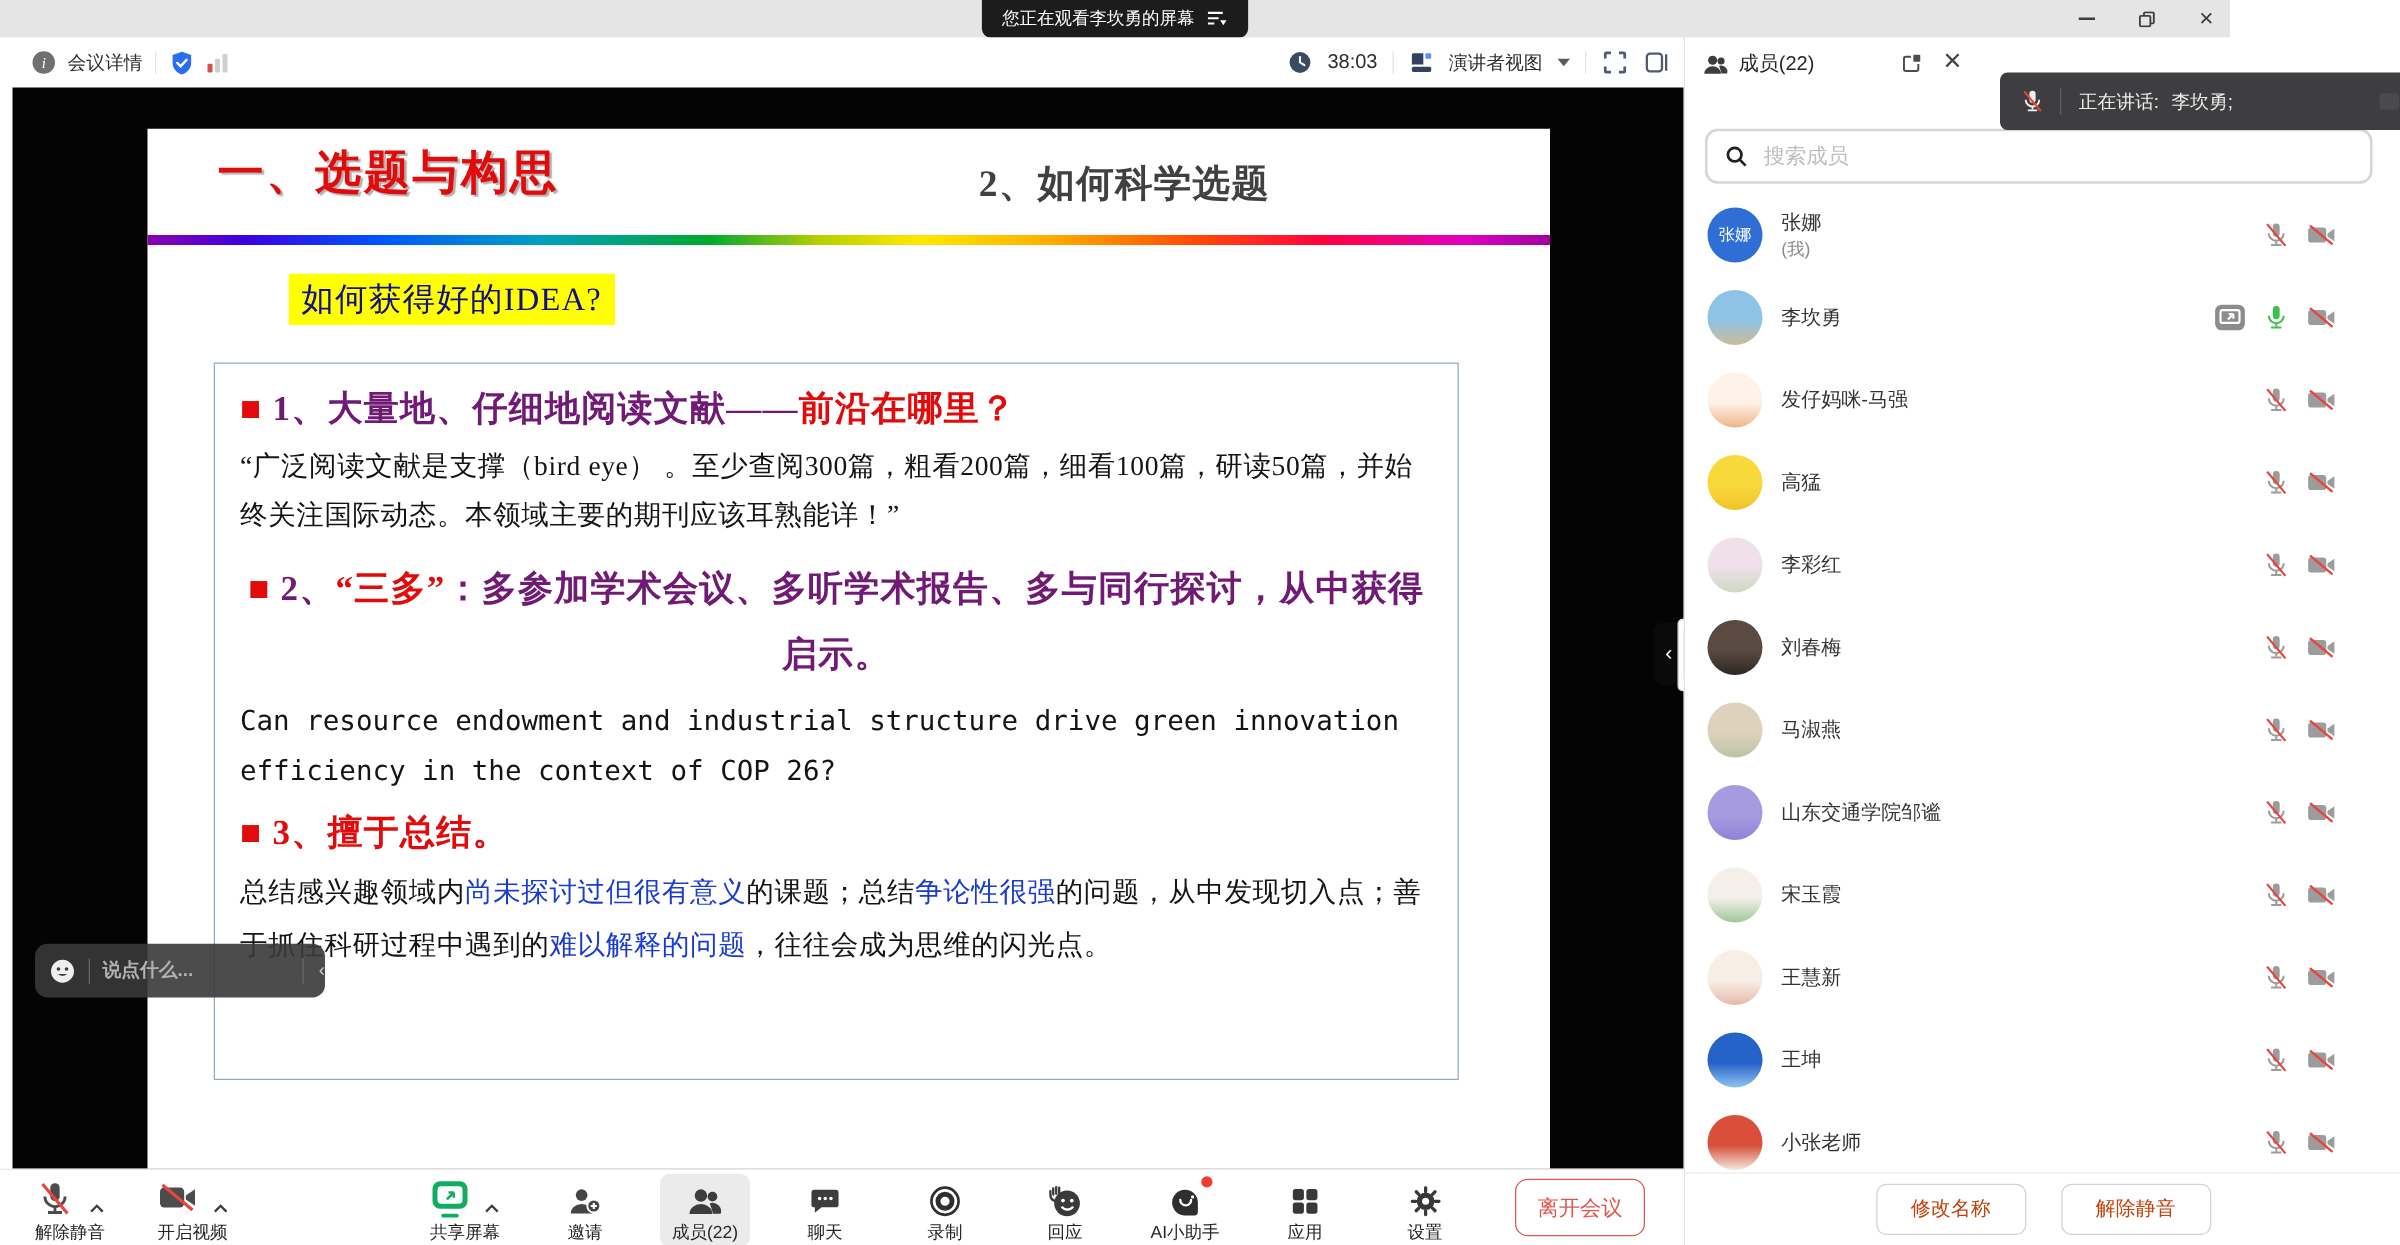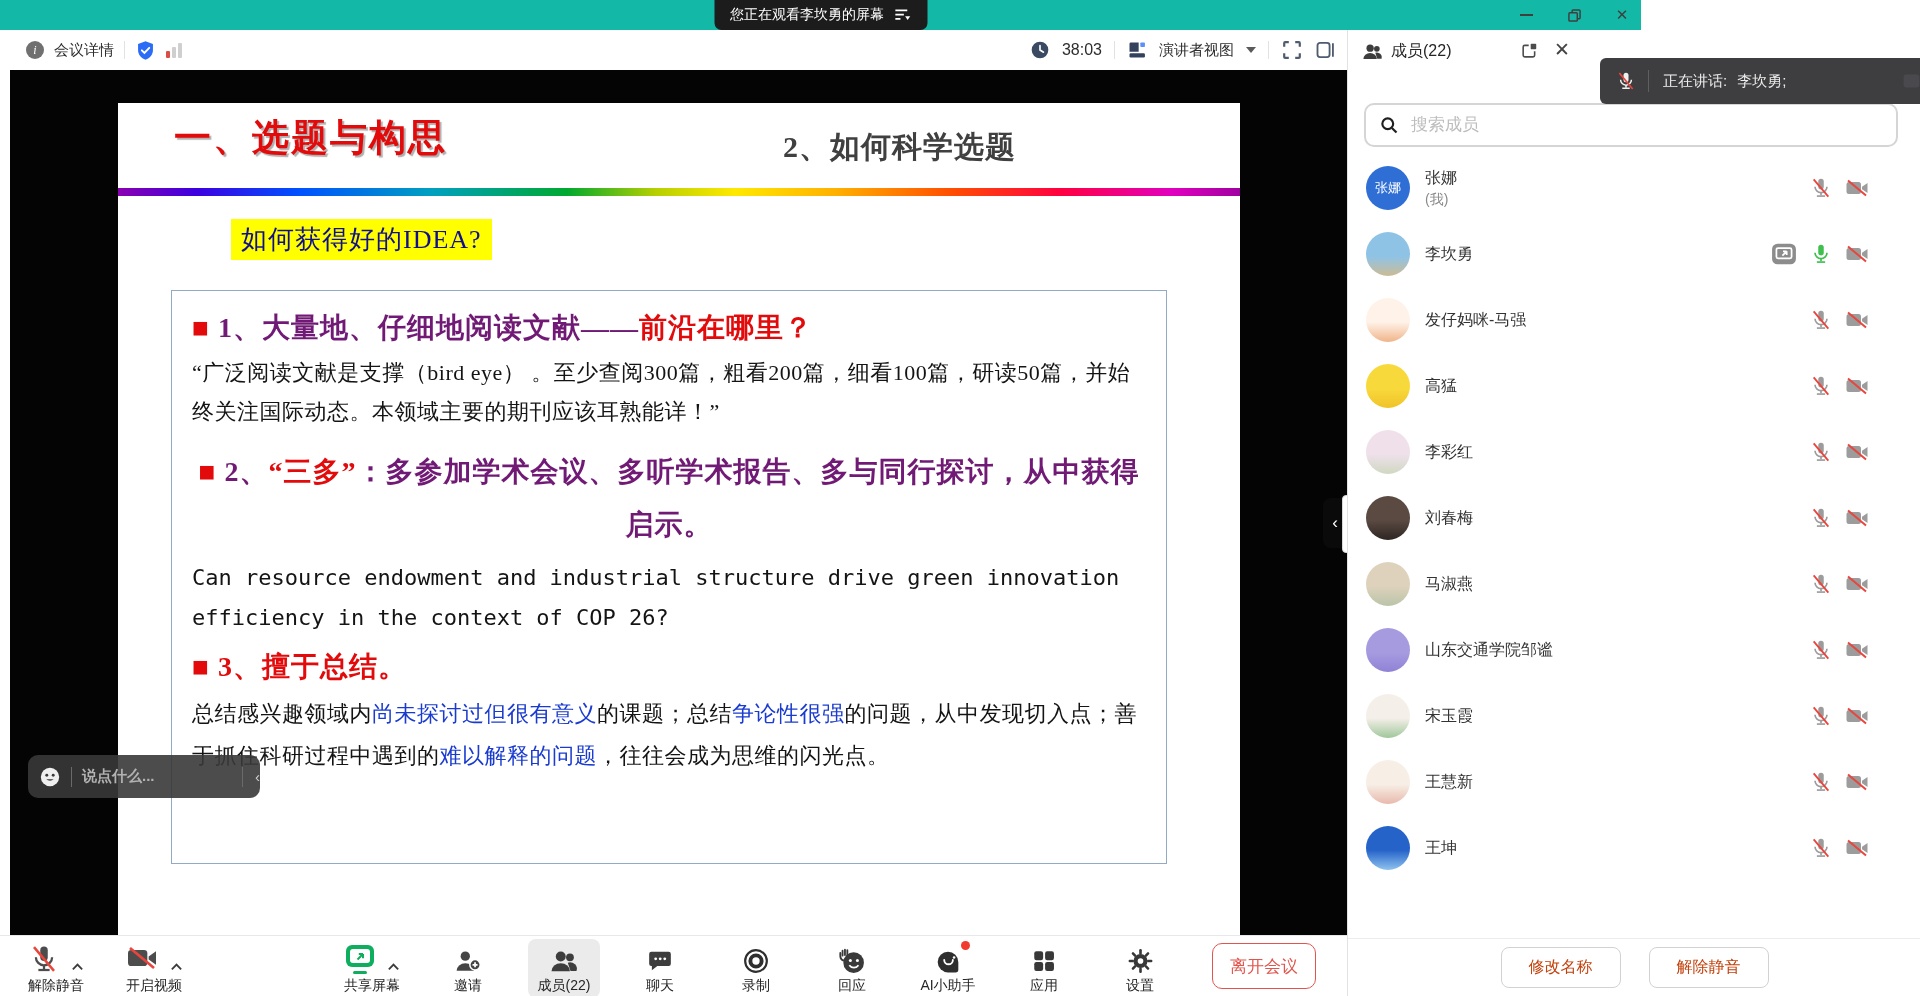--- a/index.html
+++ b/index.html
@@ -1,20 +1,20 @@
 <!DOCTYPE html>
 <html><head>
 <meta charset="utf-8">
 <style>
   html,body{margin:0;padding:0;}
   body{width:1920px;height:996px;position:relative;overflow:hidden;background:#fff;
        font-family:"Liberation Sans","DejaVu Sans",sans-serif;color:#2b2b2b;}
   svg{display:block;}
   
-  .titlebar{position:absolute;left:0;top:0;width:1641px;height:30px;background:#14b8a6;border-bottom:1px solid #efefef;}
+  .titlebar{position:absolute;left:0;top:0;width:1784px;height:30px;background:#e5e5e5;border-bottom:1px solid #efefef;}
   .title-pill{position:absolute;left:50%;transform:translateX(-50%);top:0;height:30px;background:#1c1c1c;
       color:#fff;border-radius:0 0 7px 7px;display:flex;align-items:center;gap:10px;padding:0 16px;font-size:14px;}
   .win-controls{position:absolute;right:10px;top:0;height:30px;display:flex;align-items:center;gap:30px;}
   .win-btn{width:18px;height:18px;display:flex;align-items:center;justify-content:center;color:#3f3f3f;font-size:15px;}
   .min-glyph{width:13px;height:2px;background:#3f3f3f;}
   
   .topbar{position:absolute;left:0;top:30px;width:1347px;height:40px;background:#fff;}
   .tb-l{position:absolute;left:26px;top:0;height:40px;display:flex;align-items:center;gap:10px;}
   .tb-r{position:absolute;right:12px;top:0;height:40px;display:flex;align-items:center;gap:12px;}
   .vdiv{width:1px;height:18px;background:#e2e2e2;}
@@ -672,20 +672,44 @@
           </span>
           <span>
             <svg width="24" height="24" viewBox="0 0 24 24">
               <rect x="1.5" y="6" width="14.5" height="12" rx="2.5" fill="#9c9c9c"></rect>
               <path d="M17 10.8 L22.5 7 V17 L17 13.2 Z" fill="#9c9c9c"></path>
               <line x1="3" y1="4.5" x2="21" y2="19.5" stroke="#e8453c" stroke-width="2"></line>
             </svg>
           </span>
         </div>
       </div>
+      <div class="member-row">
+        <div class="avatar" style="background: linear-gradient(rgb(217, 79, 58) 55%, rgb(242, 233, 222));"></div>
+        <div>
+          <div class="m-name">小张老师</div>
+        </div>
+        <div class="m-icons">
+          <span>
+            <svg width="22" height="22" viewBox="0 0 24 24">
+              <rect x="9" y="2" width="6" height="11.5" rx="3" fill="#9c9c9c"></rect>
+              <path d="M5.5 10.5 a6.5 6.5 0 0 0 13 0" fill="none" stroke="#9c9c9c" stroke-width="1.8"></path>
+              <line x1="12" y1="17" x2="12" y2="20" stroke="#9c9c9c" stroke-width="1.8"></line>
+              <line x1="7.5" y1="20.8" x2="16.5" y2="20.8" stroke="#9c9c9c" stroke-width="1.8"></line>
+              <line x1="4" y1="2.5" x2="20" y2="21.5" stroke="#e8453c" stroke-width="2"></line>
+            </svg>
+          </span>
+          <span>
+            <svg width="24" height="24" viewBox="0 0 24 24">
+              <rect x="1.5" y="6" width="14.5" height="12" rx="2.5" fill="#9c9c9c"></rect>
+              <path d="M17 10.8 L22.5 7 V17 L17 13.2 Z" fill="#9c9c9c"></path>
+              <line x1="3" y1="4.5" x2="21" y2="19.5" stroke="#e8453c" stroke-width="2"></line>
+            </svg>
+          </span>
+        </div>
+      </div>
     </div>
   <div class="panel-footer" id="panel-footer">
       <button class="pf-btn">修改名称</button>
       <button class="pf-btn">解除静音</button>
     </div>
 </div>
 
 <div class="banner">
   <span id="banner-mic">
       <svg width="20" height="20" viewBox="0 0 24 24">

